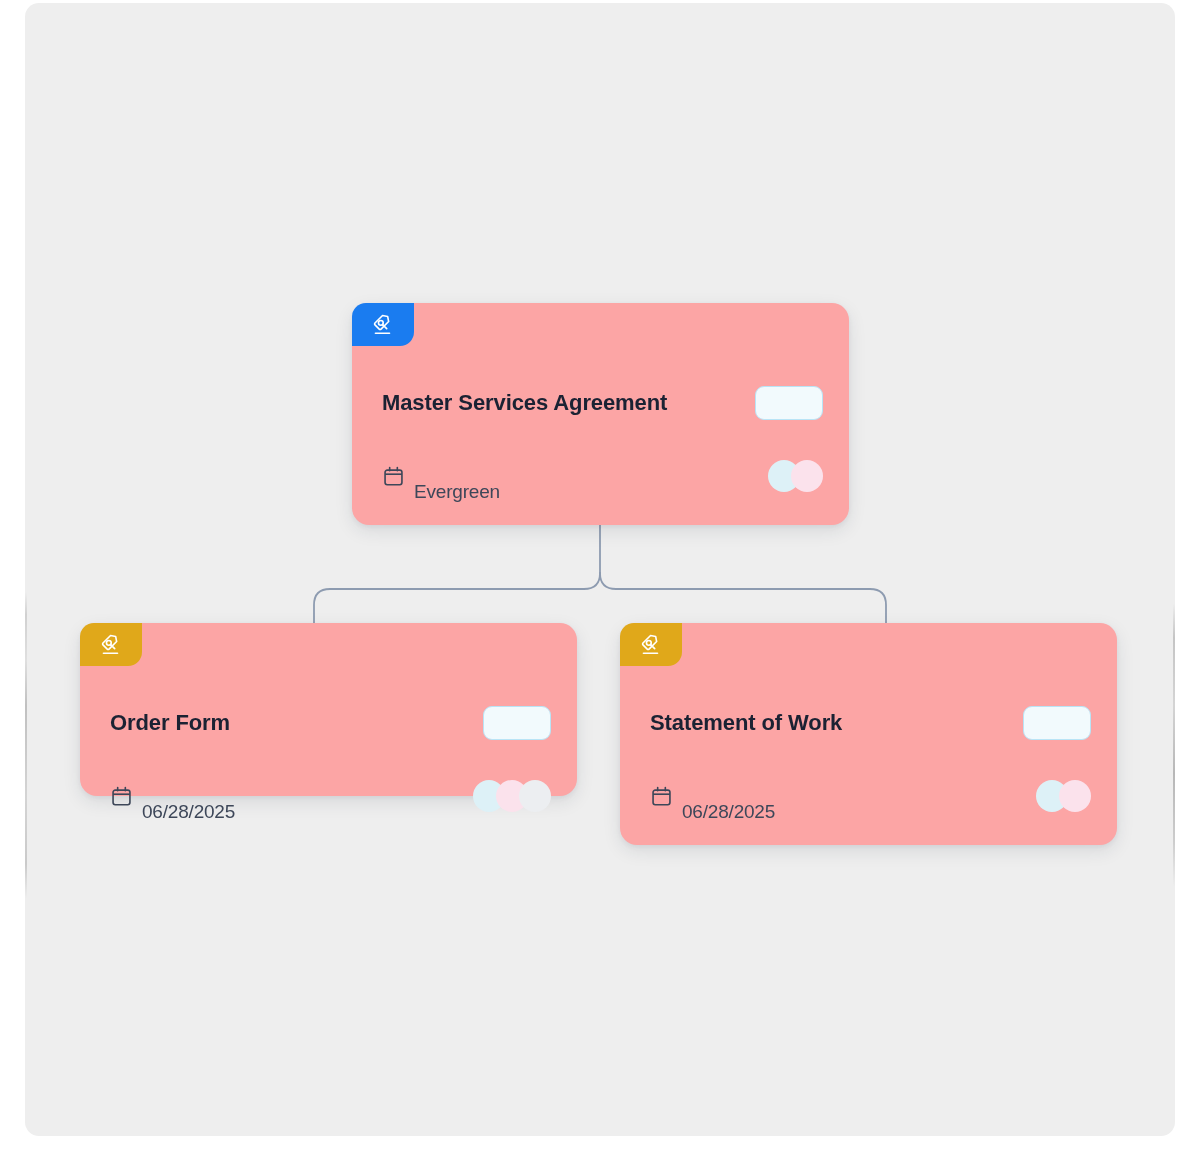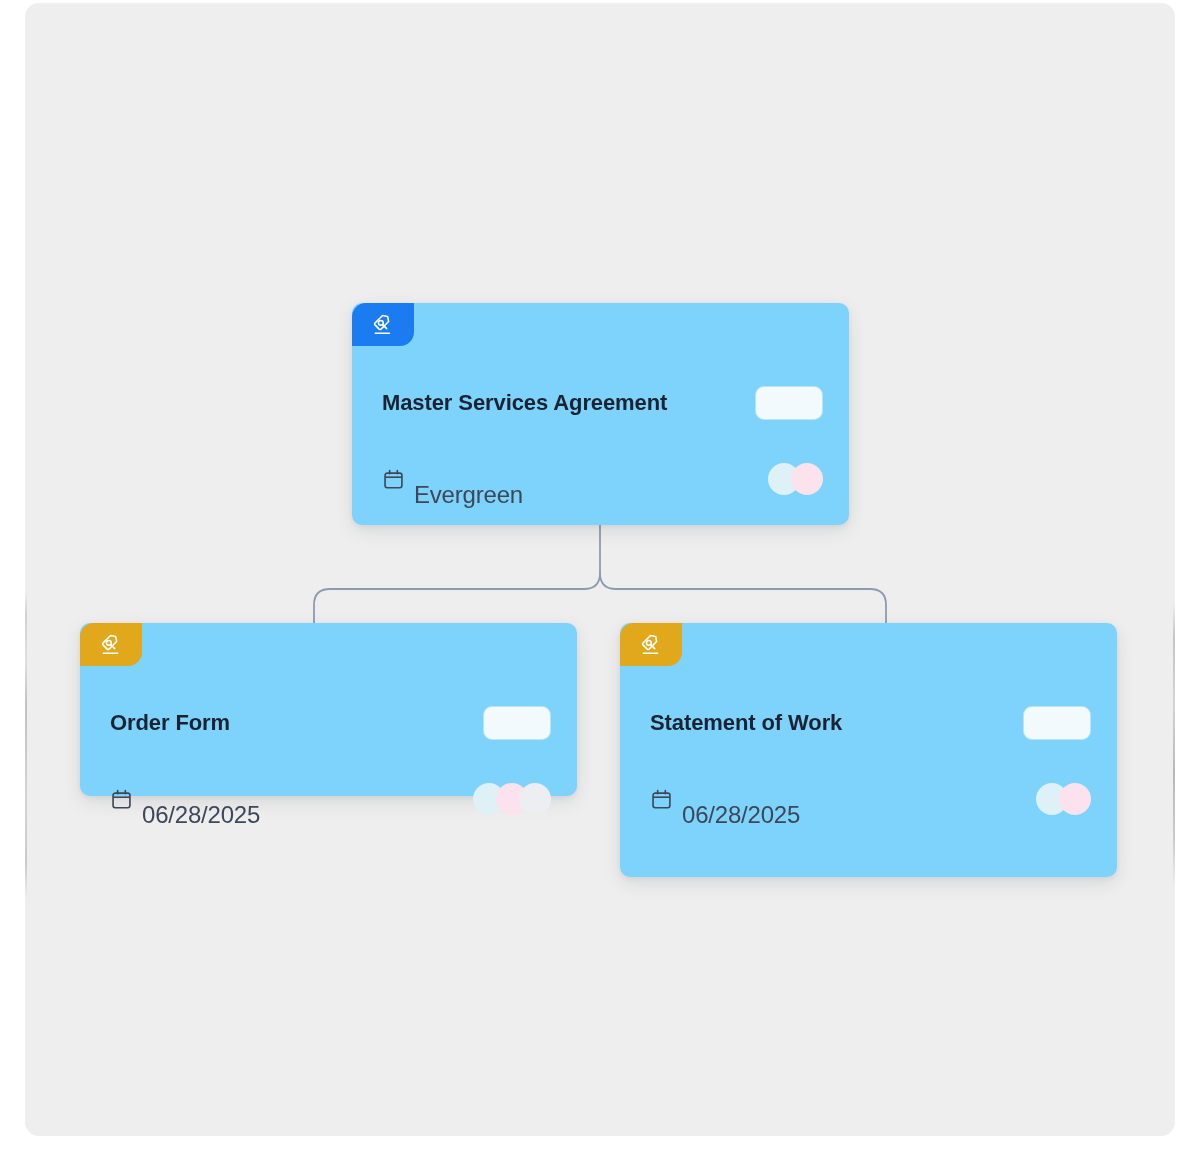--- a/index.html
+++ b/index.html
@@ -40,22 +40,22 @@
       rgba(30,30,30,.48) 68%, rgba(60,60,60,.34) 74%, rgba(0,0,0,0) 78%,
       rgba(0,0,0,0) 100%);
   }
 
   
   #connectors { position:absolute; left:0; top:0; width:1150px; height:1133px; }
 
   
   .node {
     position:absolute;
-    background:#7dd3fc;
-    border-radius:10px;
+    background:#fca5a5;
+    border-radius:17px;
     box-shadow:0 6px 18px rgba(30,40,60,.10), 0 2px 5px rgba(30,40,60,.06);
   }
 
   .node-badge {
     position:absolute; left:0; top:0;
     width:62px; height:43px;
     border-top-left-radius:14px;
     border-bottom-right-radius:14px;
     display:flex; align-items:center; justify-content:center;
   }
@@ -78,35 +78,35 @@
     border-radius:9px;
     flex:0 0 auto;
   }
 
   .node-meta-row {
     position:absolute; left:30px; right:26px; top:103px;
     display:flex; align-items:center; justify-content:space-between; gap:14px;
   }
   .meta-left { display:flex; align-items:center; gap:9px; }
   .meta-text {
-    font-size:24px; color:#3d4759; white-space:nowrap; letter-spacing:-.2px;margin-top:32px;
+    font-size:19px; color:#3d4759; white-space:nowrap; letter-spacing:-.2px;margin-top:32px;
   }
   .cal-icon { display:block; flex:0 0 auto; }
 
   .avatars { display:flex; align-items:center; flex:0 0 auto; }
   .avatars .av {
     width:32px; height:32px; border-radius:50%;
     margin-left:-9px;
   }
   .avatars .av:first-child { margin-left:0; }
 
   
   #node-msa  { left:327px; top:300px;  width:497px; height:222px; }
   #node-of   { left:55px;  top:620px;  width:497px; height:173px; }
-  #node-sow  { left:595px; top:620px;  width:497px; height:254px; }
+  #node-sow  { left:595px; top:620px;  width:497px; height:222px; }
 </style>
 </head>
 <body>
 
 <div id="canvas">
 
   <div class="edge-artifact left"></div>
   <div class="edge-artifact right"></div>
 
   <svg id="connectors" viewBox="0 0 1150 1133" fill="none">

